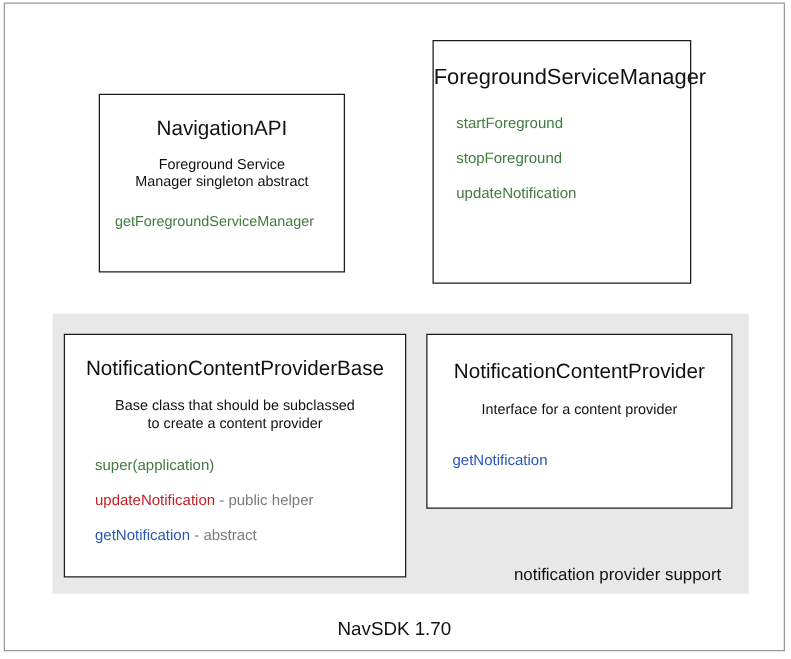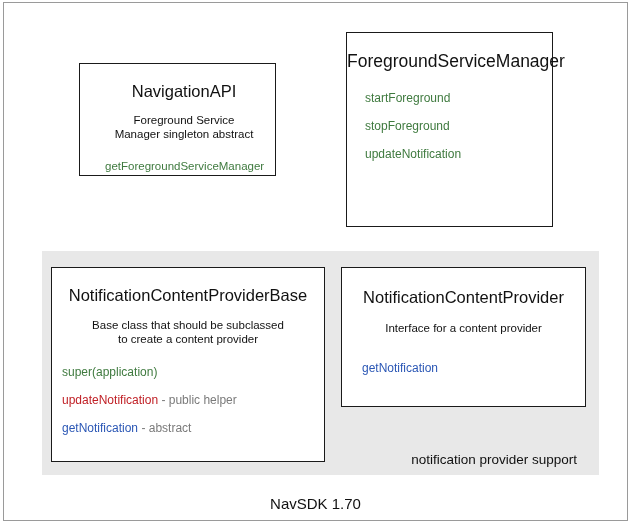--- a/index.html
+++ b/index.html
@@ -80,41 +80,41 @@
   .member {
     font-size: 11.5px;
     line-height: 13px;
     white-space: nowrap;
   }
   .member .m-name { }
   .member .m-note { color: #7a7a7a; }
 
   
   #box-navigationapi {
-    left: 75px; top: 60px; width: 197px; height: 113px; padding-left: 13px;
+    left: 75px; top: 72px; width: 197px; height: 143px;
   }
   #box-navigationapi .class-title { font-size: 16.5px; margin-top: 18px; }
   #box-navigationapi .class-desc { margin-top: 12px; }
   #box-navigationapi .member-list { margin-top: 19px; padding-left: 12px; }
   #box-navigationapi .member { margin-bottom: 12px; }
 
   #box-foregroundservicemanager {
     left: 342px; top: 29px; width: 207px; height: 195px;
   }
   #box-foregroundservicemanager .class-title { font-size: 17.5px; margin-top: 18px; }
   #box-foregroundservicemanager .class-desc { margin-top: 15px; }
   #box-foregroundservicemanager .member-list { margin-top: 20px; padding-left: 18px; }
   #box-foregroundservicemanager .member { margin-bottom: 15px; font-size: 12px; }
 
   #box-notificationcontentproviderbase {
     left: 47px; top: 264px; width: 274px; height: 195px;
   }
   #box-notificationcontentproviderbase .class-title { font-size: 16.5px; margin-top: 18px; }
   #box-notificationcontentproviderbase .class-desc { margin-top: 13px; }
-  #box-notificationcontentproviderbase .member-list { margin-top: 20px; padding-left: 10px; }
+  #box-notificationcontentproviderbase .member-list { margin-top: 20px; padding-left: 24px; }
   #box-notificationcontentproviderbase .member { margin-bottom: 15px; font-size: 12px; }
 
   #box-notificationcontentprovider {
     left: 337px; top: 264px; width: 245px; height: 140px;
   }
   #box-notificationcontentprovider .class-title { font-size: 16.5px; margin-top: 20px; }
   #box-notificationcontentprovider .class-desc { margin-top: 14px; }
   #box-notificationcontentprovider .member-list { margin-top: 27px; padding-left: 20px; }
   #box-notificationcontentprovider .member { margin-bottom: 12px; font-size: 12px; }
 

